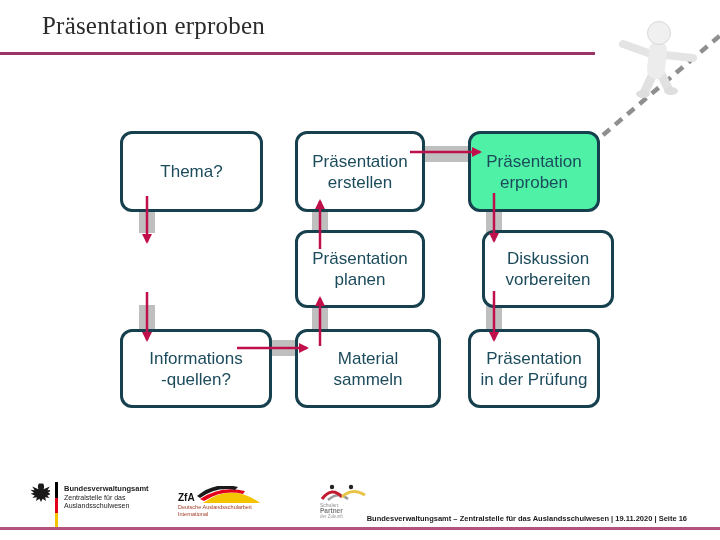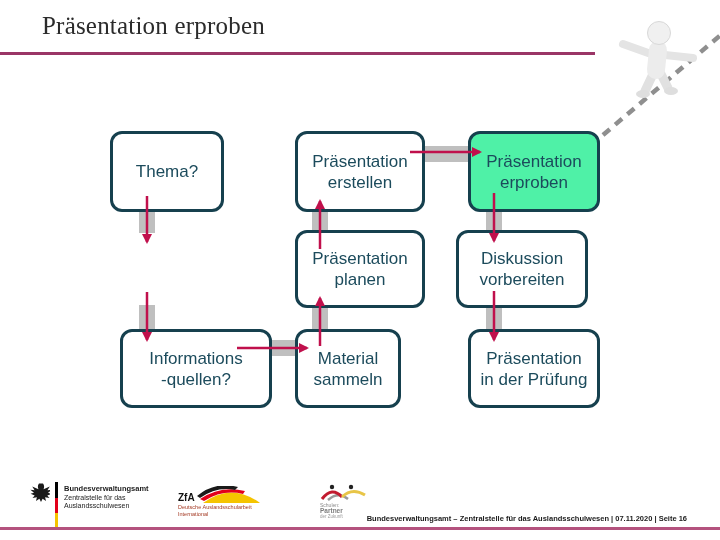--- a/index.html
+++ b/index.html
@@ -92,44 +92,44 @@
 
   <div class="conn" style="left:139px;top:209px;width:16px;height:24px"></div>
   <div class="conn" style="left:139px;top:305px;width:16px;height:27px"></div>
   <div class="conn" style="left:312px;top:209px;width:16px;height:24px"></div>
   <div class="conn" style="left:312px;top:305px;width:16px;height:27px"></div>
   <div class="conn" style="left:486px;top:209px;width:16px;height:24px"></div>
   <div class="conn" style="left:486px;top:305px;width:16px;height:27px"></div>
   <div class="conn" style="left:423px;top:146px;width:47px;height:16px"></div>
   <div class="conn" style="left:249px;top:340px;width:48px;height:16px"></div>
 
-  <div class="box" style="left:110px;top:131px;width:114px;height:81px">
+  <div class="box" style="left:120px;top:131px;width:143px;height:81px">
     <span class="box-label">Thema?</span>
   </div>
   <div class="box" style="left:295px;top:131px;width:130px;height:81px">
     <span class="box-label">Präsentation
 erstellen</span>
   </div>
   <div class="box highlight" style="left:468px;top:131px;width:132px;height:81px">
     <span class="box-label">Präsentation
 erproben</span>
   </div>
   <div class="box" style="left:295px;top:230px;width:130px;height:78px">
     <span class="box-label">Präsentation
 planen</span>
   </div>
-  <div class="box" style="left:456px;top:230px;width:132px;height:78px">
+  <div class="box" style="left:482px;top:230px;width:132px;height:78px">
     <span class="box-label">Diskussion
 vorbereiten</span>
   </div>
   <div class="box" style="left:120px;top:329px;width:152px;height:79px">
     <span class="box-label">Informations
 -quellen?</span>
   </div>
-  <div class="box" style="left:295px;top:329px;width:106px;height:79px">
+  <div class="box" style="left:295px;top:329px;width:146px;height:79px">
     <span class="box-label">Material
 sammeln</span>
   </div>
   <div class="box" style="left:468px;top:329px;width:132px;height:79px">
     <span class="box-label">Präsentation
 in der Prüfung</span>
   </div>
 
   <svg class="arrow-layer" viewBox="0 0 720 540">
     <defs>
@@ -182,17 +182,17 @@
       <circle cx="12" cy="4" r="2.2" fill="#222"></circle>
       <circle cx="31" cy="4" r="2.2" fill="#222"></circle>
     </svg>
     <div class="pasch-text">
       <div>Schulen:</div>
       <div class="p2">Partner</div>
       <div class="p3">der Zukunft</div>
     </div>
   </div>
 
-  <div class="footer-note">Bundesverwaltungsamt – Zentralstelle für das Auslandsschulwesen | 07.11.2020 | Seite 16</div>
+  <div class="footer-note">Bundesverwaltungsamt – Zentralstelle für das Auslandsschulwesen | 19.11.2020 | Seite 16</div>
 
   <div class="bottom-rule"></div>
 
 </div>
 
 </body></html>

